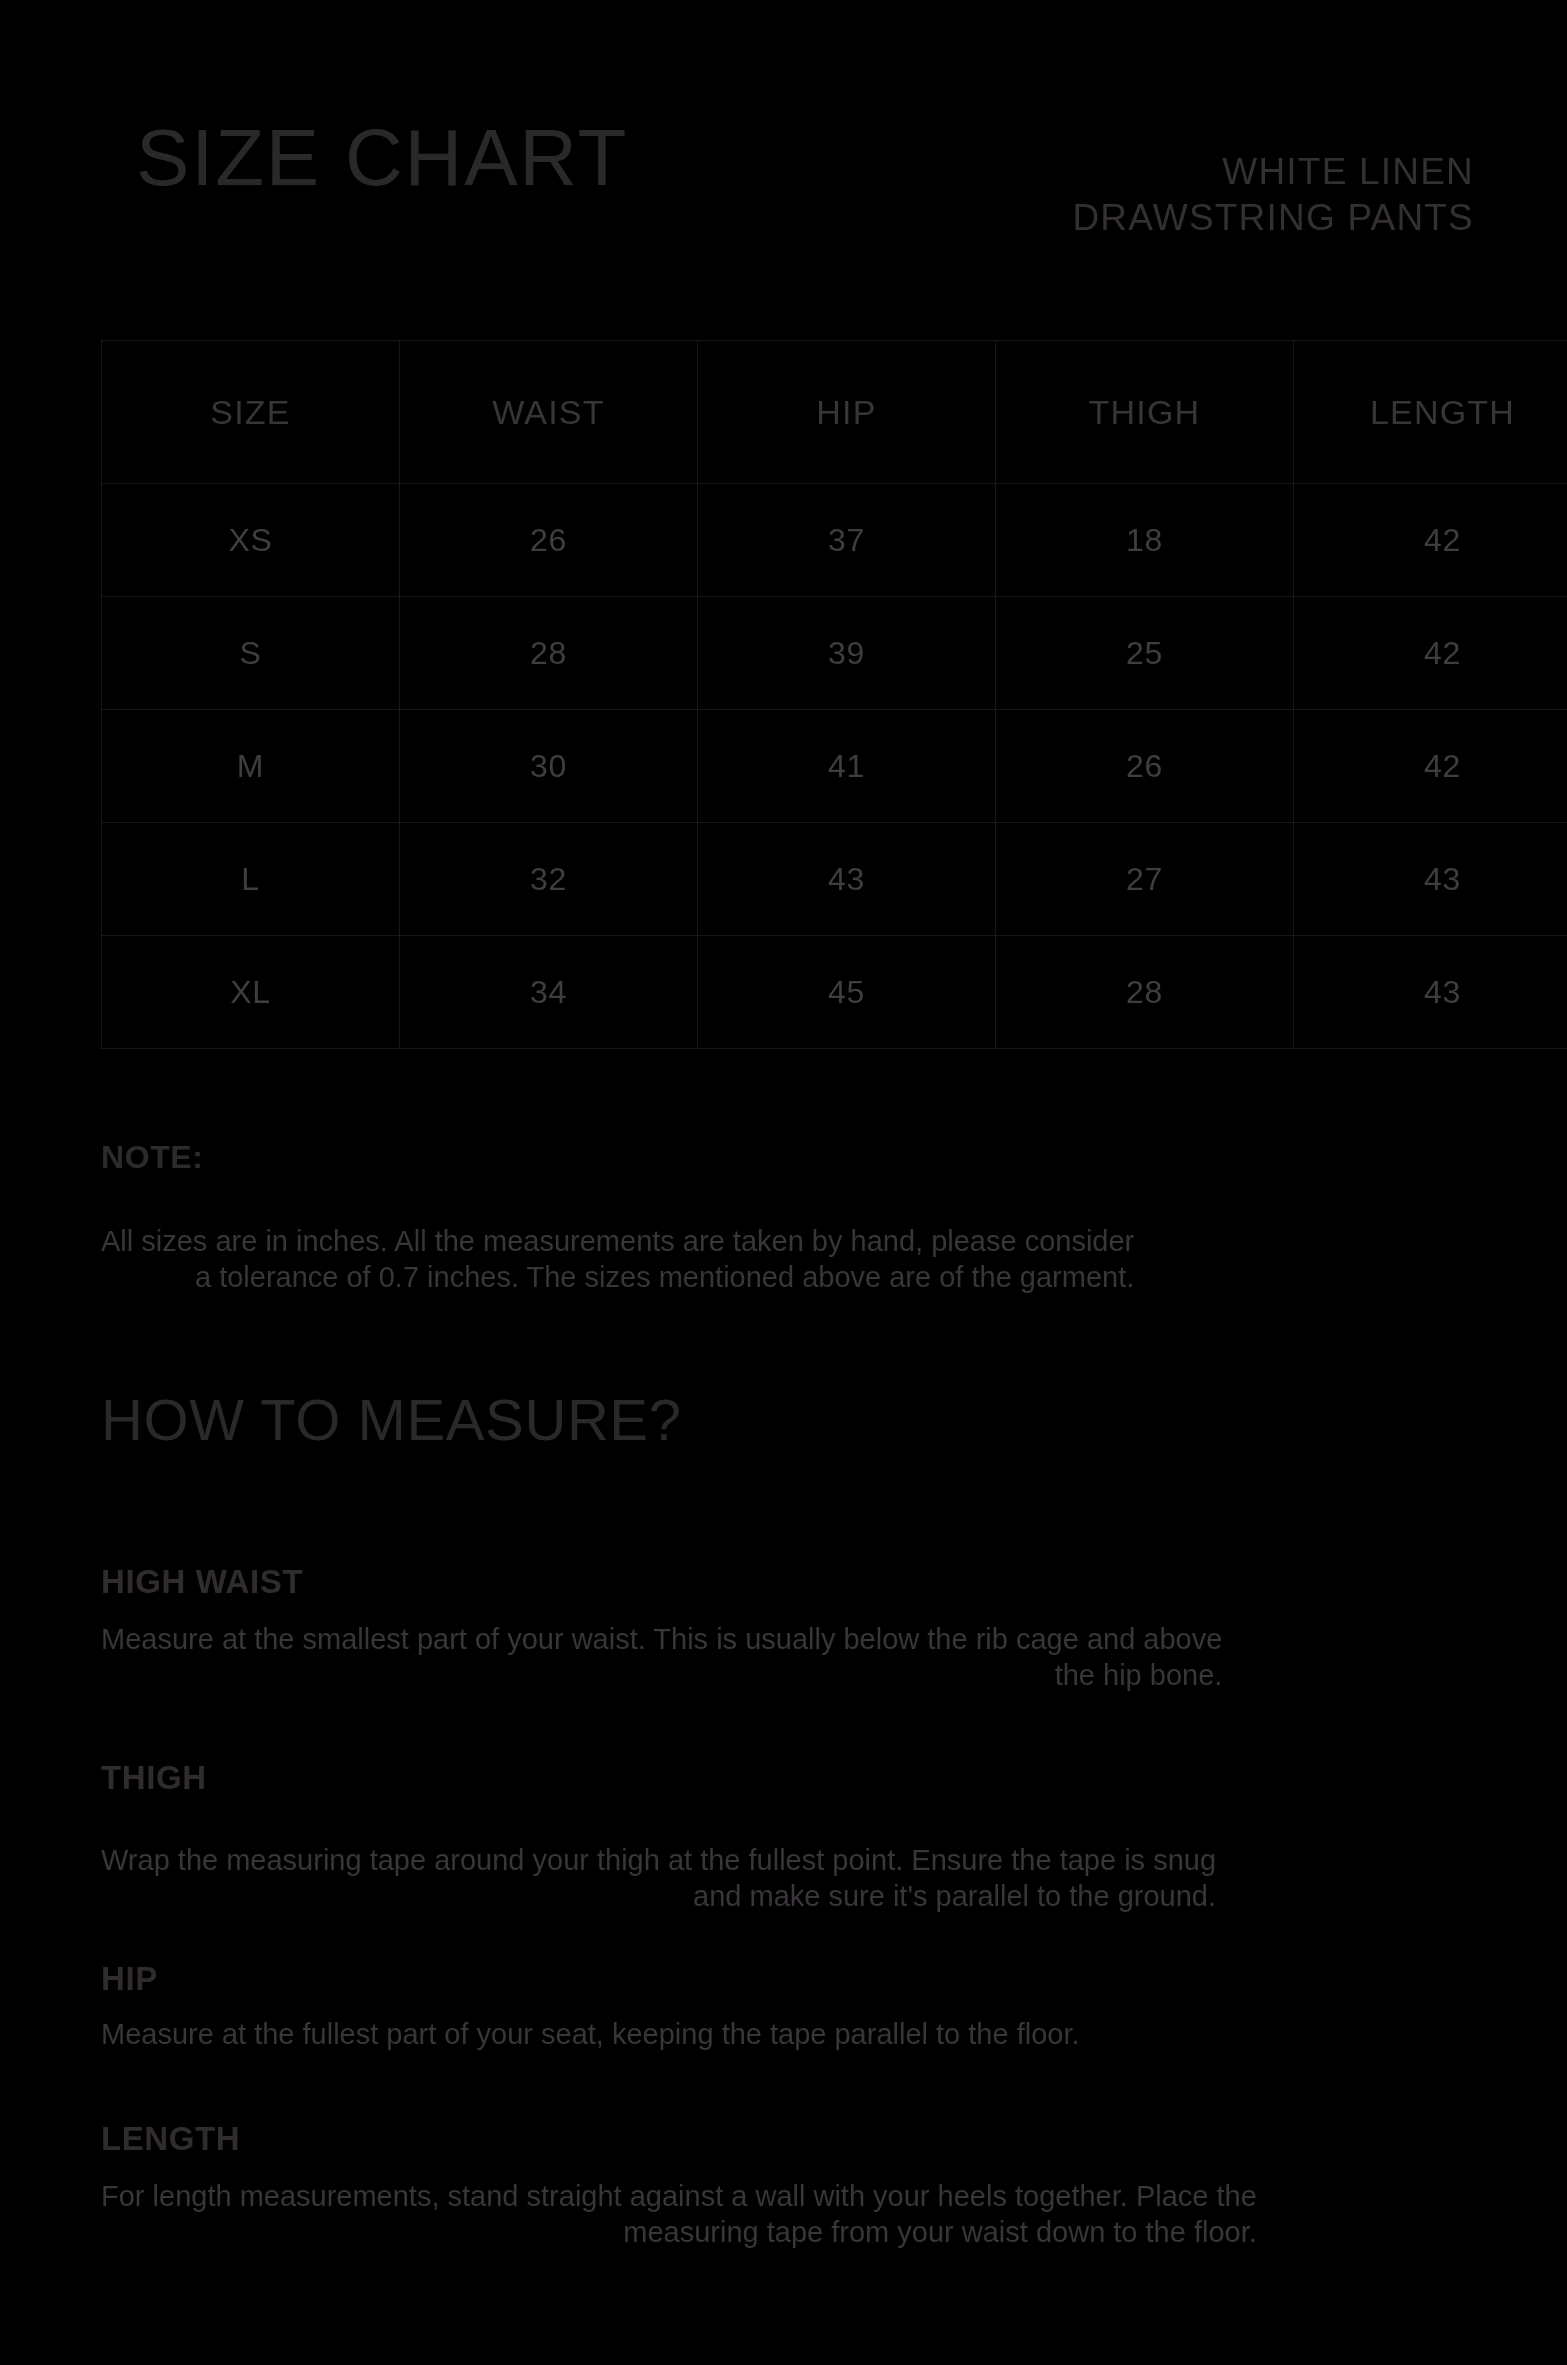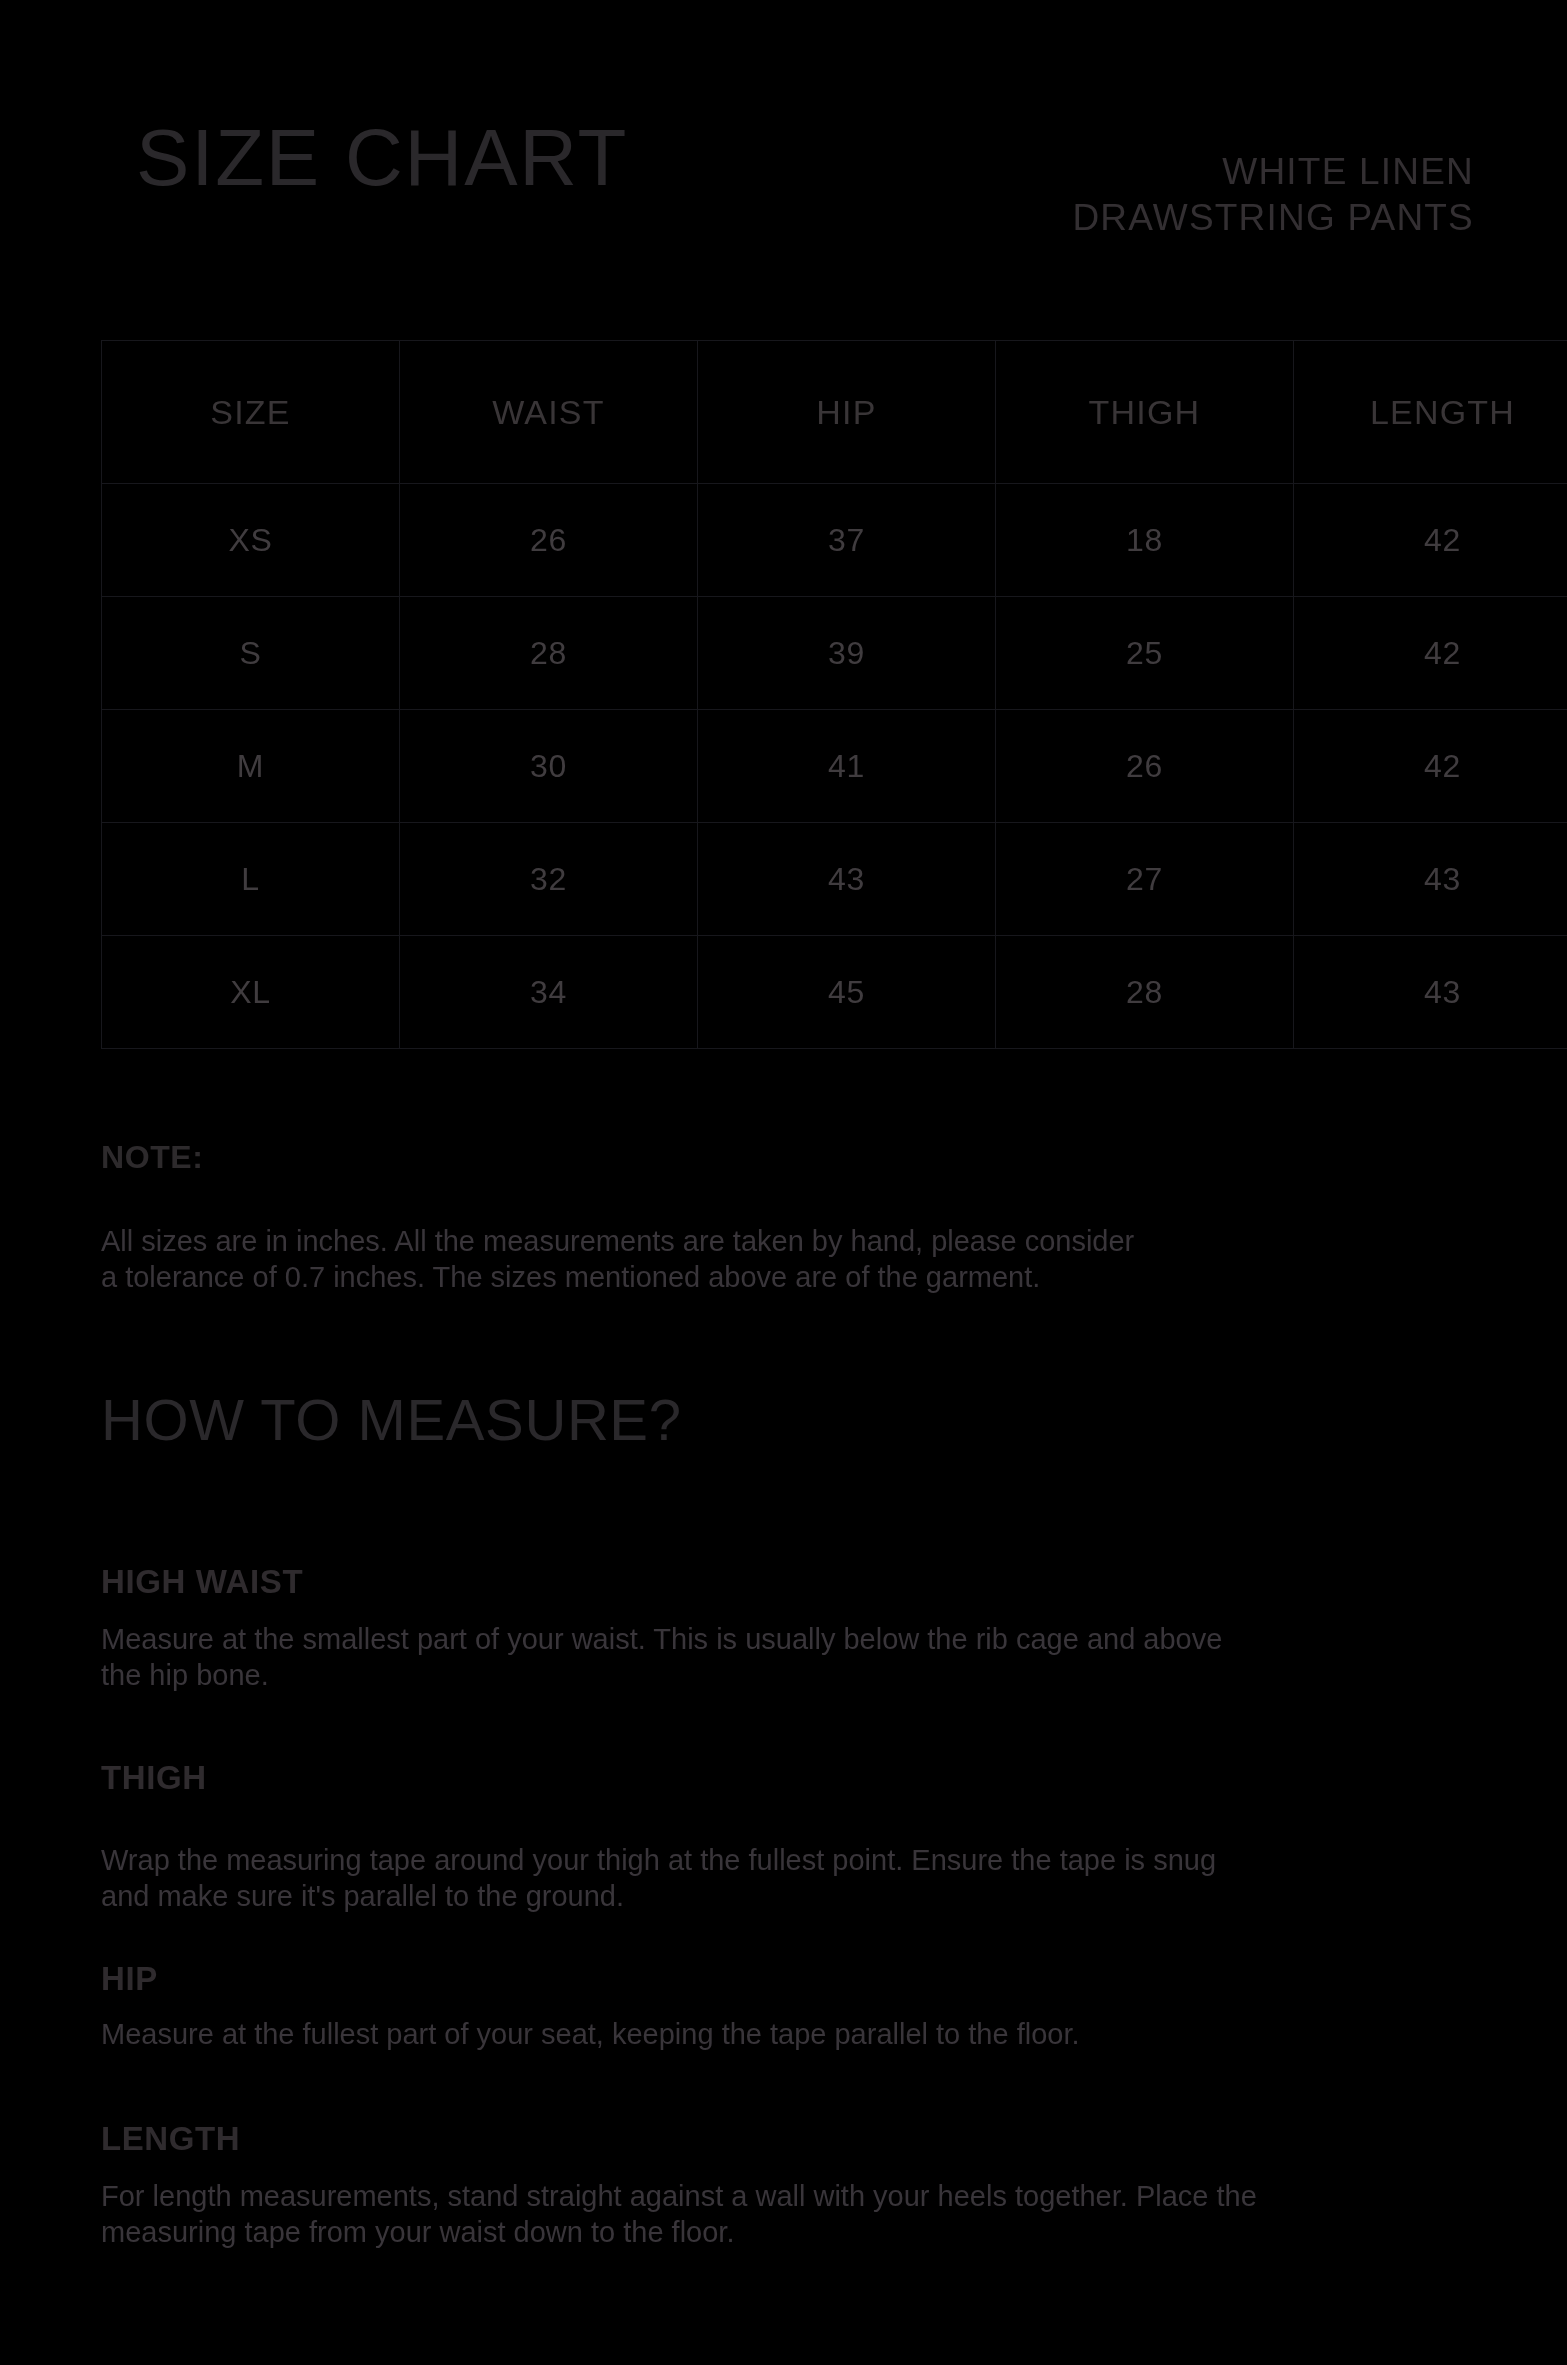--- a/index.html
+++ b/index.html
@@ -65,20 +65,21 @@
     left:101px;top:1139px;
     font-size:32px;font-weight:700;
     letter-spacing:0.6px;
     color:var(--c-note-h);
     white-space:nowrap;
   }
   .body-text{
     font-size:29px;line-height:36px;
     color:var(--c-body);
     white-space:nowrap;
+    text-align:right;
   }
   .note-text{left:101px;top:1223px;}
   .h2-heading{
     left:101px;top:1386px;
     font-size:58px;font-weight:400;
     letter-spacing:0.6px;
     color:var(--c-h2);
     white-space:nowrap;
   }
   .section-title{

